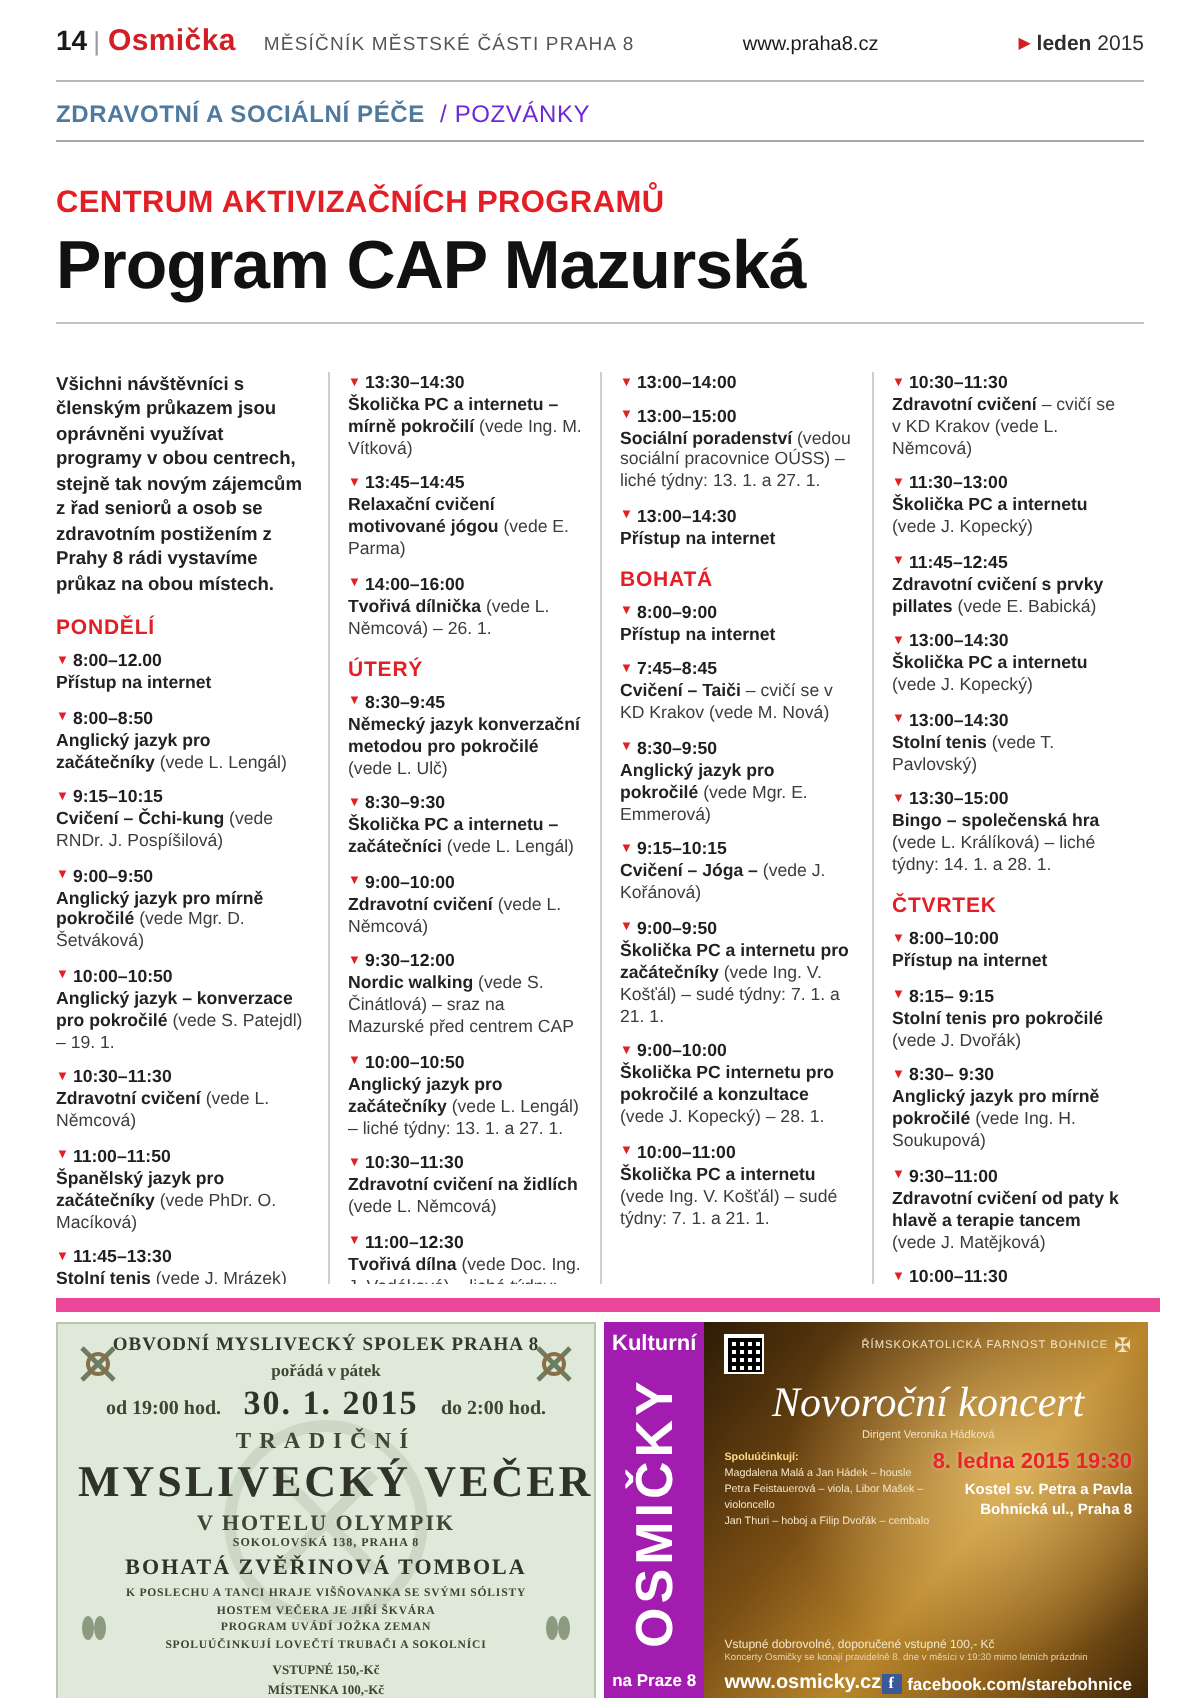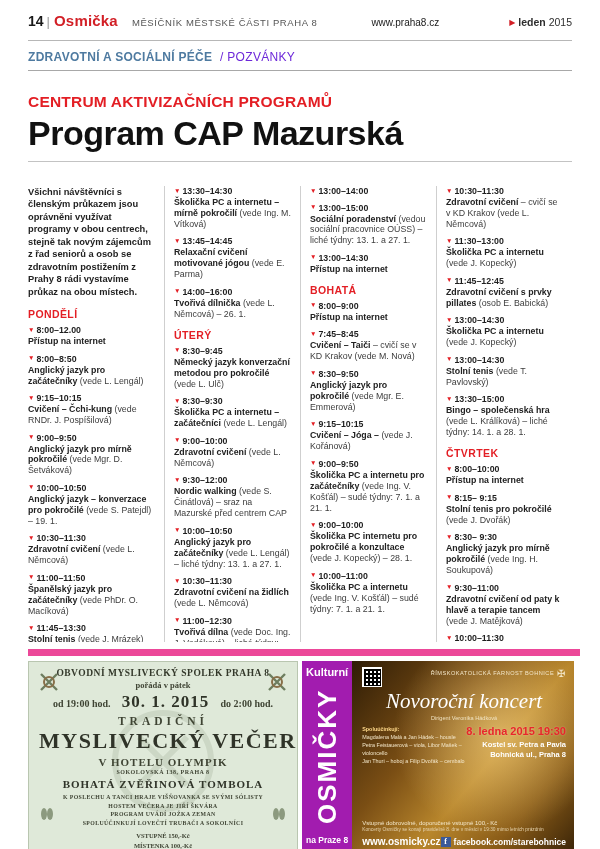--- a/index.html
+++ b/index.html
@@ -270,21 +270,21 @@
           <div class="event">
             <div class="ev-time"><span class="tri">▼</span>10:30–11:30</div>
             <div class="ev-body"><span class="ev-title">Zdravotní cvičení</span> <span class="ev-note">– cvičí se v KD Krakov (vede L. Němcová)</span></div>
           </div>
           <div class="event">
             <div class="ev-time"><span class="tri">▼</span>11:30–13:00</div>
             <div class="ev-body"><span class="ev-title">Školička PC a internetu</span> <span class="ev-note">(vede J. Kopecký)</span></div>
           </div>
           <div class="event">
             <div class="ev-time"><span class="tri">▼</span>11:45–12:45</div>
-            <div class="ev-body"><span class="ev-title">Zdravotní cvičení s prvky pillates</span> <span class="ev-note">(osob E. Babická)</span></div>
+            <div class="ev-body"><span class="ev-title">Zdravotní cvičení s prvky pillates</span> <span class="ev-note">(vede E. Babická)</span></div>
           </div>
           <div class="event">
             <div class="ev-time"><span class="tri">▼</span>13:00–14:30</div>
             <div class="ev-body"><span class="ev-title">Školička PC a internetu</span> <span class="ev-note">(vede J. Kopecký)</span></div>
           </div>
           <div class="event">
             <div class="ev-time"><span class="tri">▼</span>13:00–14:30</div>
             <div class="ev-body"><span class="ev-title">Stolní tenis</span> <span class="ev-note">(vede T. Pavlovský)</span></div>
           </div>
           <div class="event">

